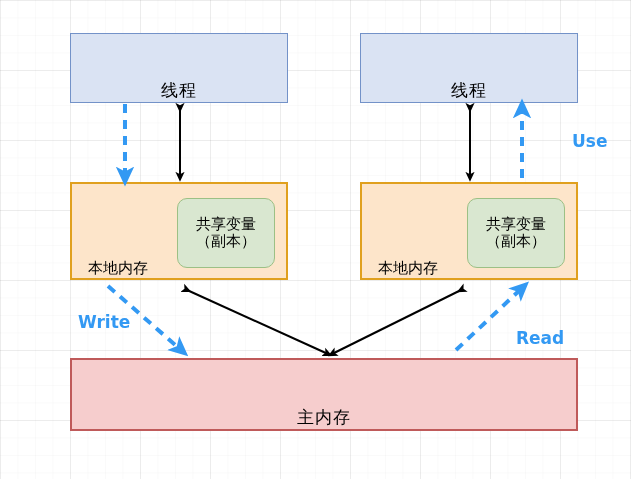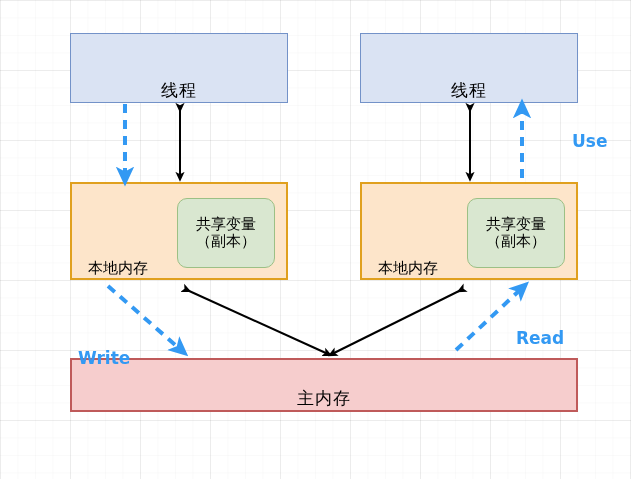--- a/index.html
+++ b/index.html
@@ -124,26 +124,26 @@
   </div>
 
   <div class="box local-box" style="left:360px; top:182px; width:218px; height:98px;">
     <span class="local-label">本地内存</span>
     <div class="shared-box" style="left:105px; top:14px; width:98px; height:70px;">
       <span class="shared-line">共享变量</span>
       <span class="shared-line">（副本）</span>
     </div>
   </div>
 
-  <div class="box main-box" style="left:70px; top:358px; width:508px; height:54px;">
+  <div class="box main-box" style="left:70px; top:358px; width:508px; height:73px;">
     <span class="main-label">主内存</span>
   </div>
 
   <div class="op-label" style="left:572px; top:131px;">Use</div>
-  <div class="op-label" style="left:78px; top:312px;margin-top:36px;">Write</div>
+  <div class="op-label" style="left:78px; top:312px;">Write</div>
   <div class="op-label" style="left:516px; top:328px;">Read</div>
 
   <svg class="overlay" viewBox="0 0 631 479">
     <defs>
       <marker id="blue-arrow" markerWidth="5" markerHeight="5" refX="2.6" refY="2.5" orient="auto" markerUnits="strokeWidth">
         <path d="M0,0.2 L5,2.5 L0,4.8 L1.2,2.5 Z" fill="#3399f3"></path>
       </marker>
       <marker id="black-arrow-start" markerWidth="5" markerHeight="5" refX="2.6" refY="2.5" orient="auto" markerUnits="strokeWidth">
         <path d="M0,0.2 L5,2.5 L0,4.8 L1.2,2.5 Z" fill="#000000"></path>
       </marker>

